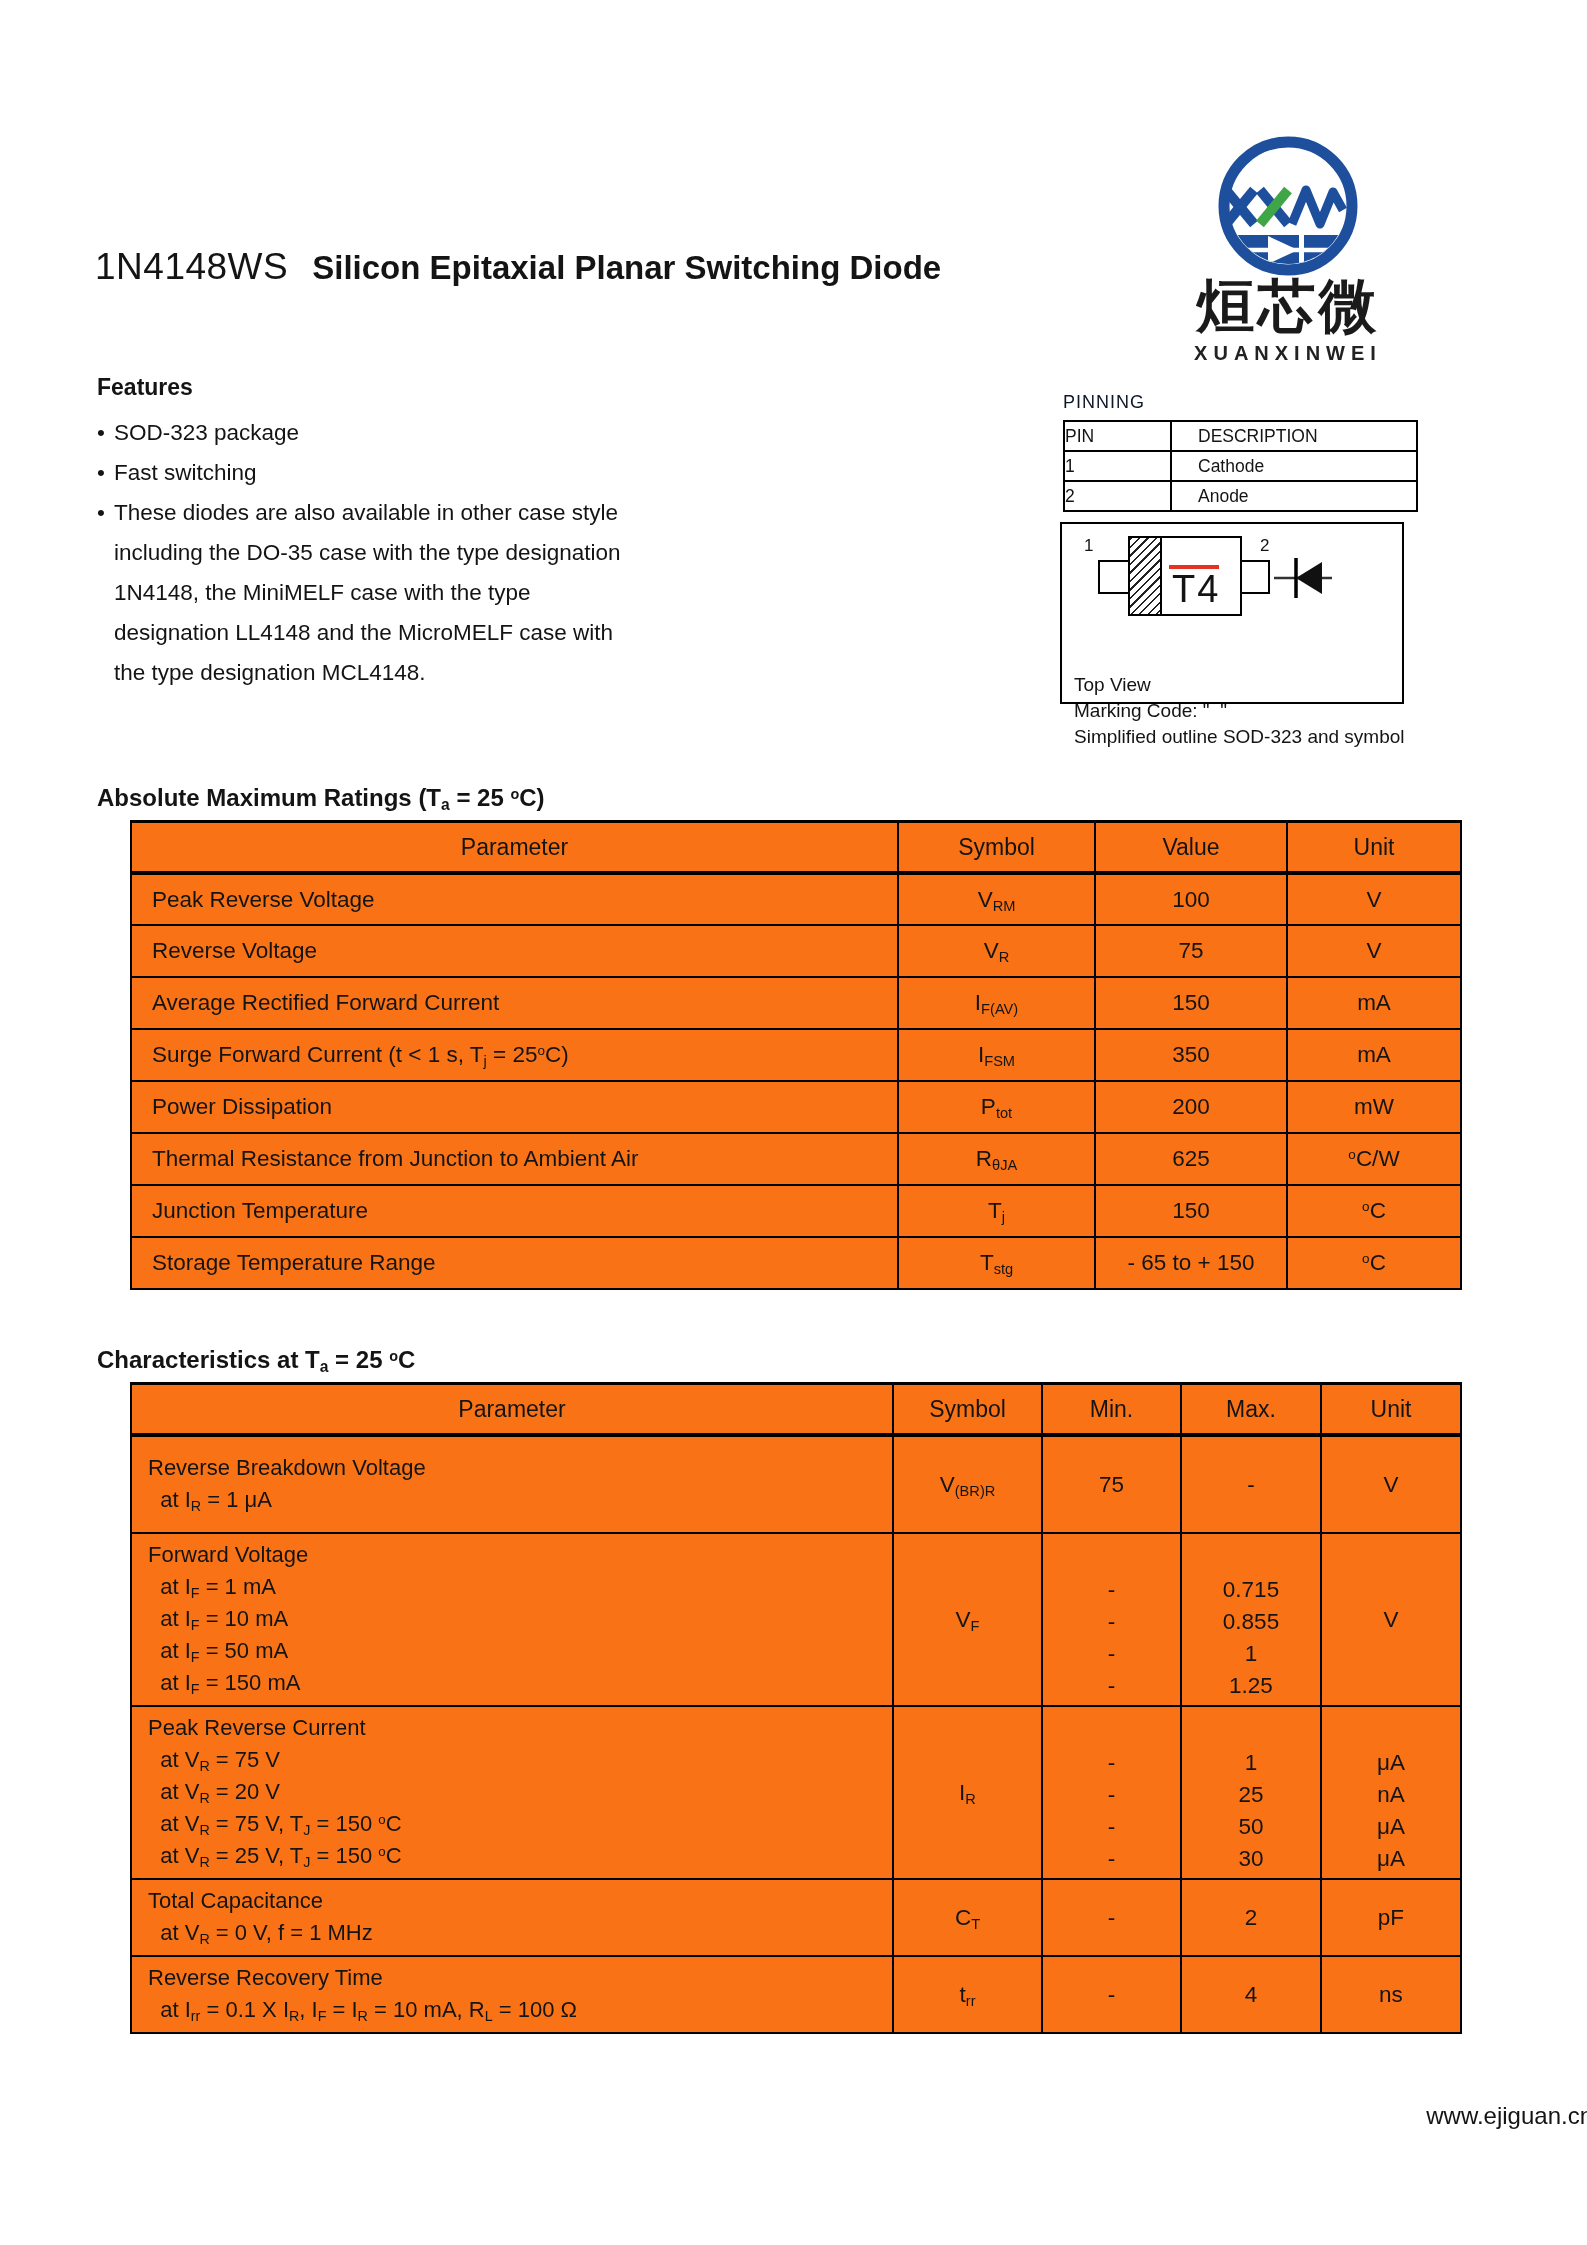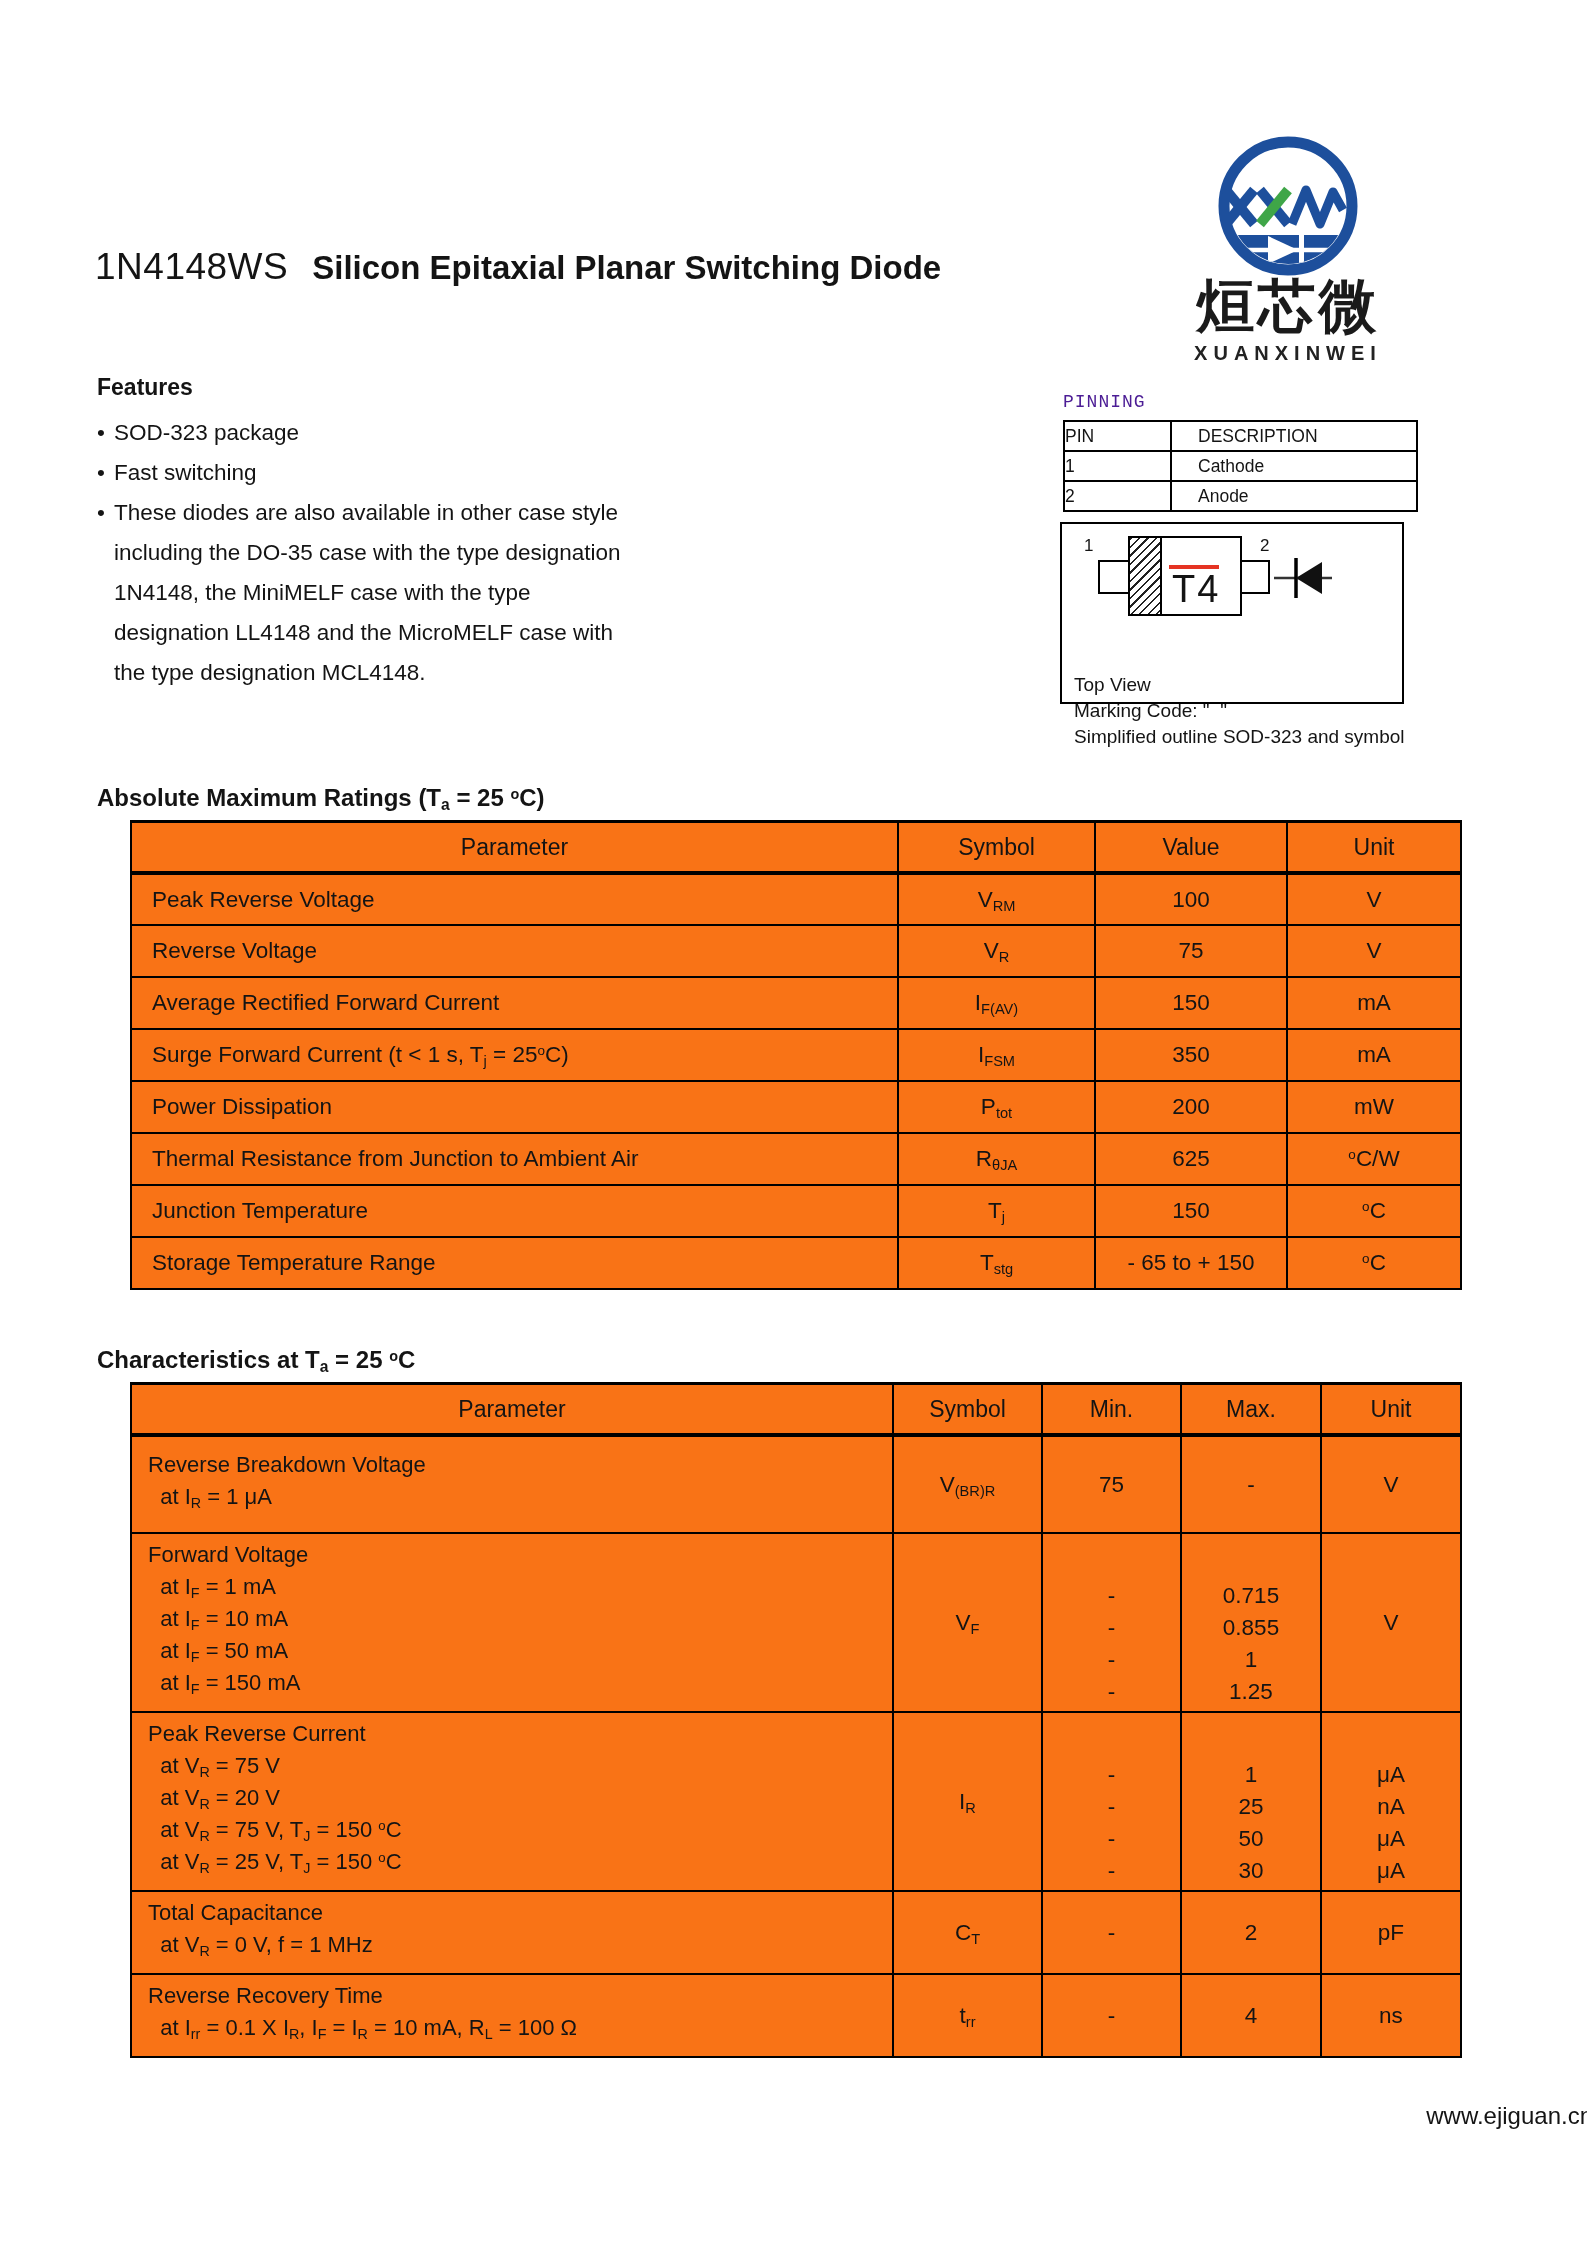--- a/index.html
+++ b/index.html
@@ -17,21 +17,21 @@
   .logo-svg{position:absolute;left:1186px;top:124px;}
 
   
   .features{position:absolute;left:97px;top:374px;width:660px;}
   .features .f-head{font-size:23px;font-weight:bold;margin-bottom:12px;}
   .features .f-line{font-size:22.5px;line-height:40px;white-space:pre;}
   .features .blt{display:inline-block;width:17px;}
   .features .cont{padding-left:17px;}
 
   
-  .pinning-label{position:absolute;left:1063px;top:392px;font-size:18px;letter-spacing:1px;color:#4c1d95;font-family:Liberation Mono, monospace;}
+  .pinning-label{position:absolute;left:1063px;top:392px;font-size:18px;letter-spacing:1px;color:#0f172a;}
   .pin-table{position:absolute;left:1063px;top:420px;border-collapse:collapse;table-layout:fixed;}
   .pin-table th,.pin-table td{border:2px solid #000;font-size:17.5px;font-weight:normal;height:28px;padding:0;}
   .pin-table .pc{text-align:left;width:105px;}
   .pin-table .dc{text-align:left;padding-left:26px;width:218px;}
 
   
   .outline{position:absolute;left:1060px;top:522px;width:340px;height:178px;border:2px solid #000;background:#fff;}
   .outline *{position:absolute;}
   .o-pin{width:30px;height:30px;top:36px;border:2px solid #000;background:#fff;}
   .o-pin.p1{left:36px;border-right:none;}
@@ -54,21 +54,21 @@
 
   
   .dtab{position:absolute;left:130px;border-collapse:collapse;table-layout:fixed;background:#f97316;}
   .t1{top:820px;}
   .t2{top:1382px;}
   .dtab th,.dtab td{border:2px solid #000;font-weight:normal;padding:0;}
   .dtab thead th{border-top:3px solid #000;border-bottom:4px solid #000;font-size:23px;height:48px;}
   .t1 tbody tr{height:52px;}
   .dtab td.p{text-align:left;padding-left:20px;font-size:22.5px;}
   .dtab td.c{text-align:center;font-size:22.5px;}
-  .t2 td.p{padding:5px 8px 12px 16px;line-height:32px;font-size:22px;white-space:pre-wrap;vertical-align:middle;}
+  .t2 td.p{padding:5px 8px 6px 16px;line-height:32px;font-size:22px;white-space:pre-wrap;vertical-align:middle;}
   .t2 td.c{line-height:32px;}
   .t2 .vb{vertical-align:bottom;padding-bottom:3px;}
   .t2 .rh0{height:98px;}
   .t2 .rh1{height:164px;}
   .t2 .rh2{height:76px;}
 
   
   .footer{position:absolute;left:6px;top:2102px;width:100%;text-align:right;font-size:24px;}
 </style>
 </head>

